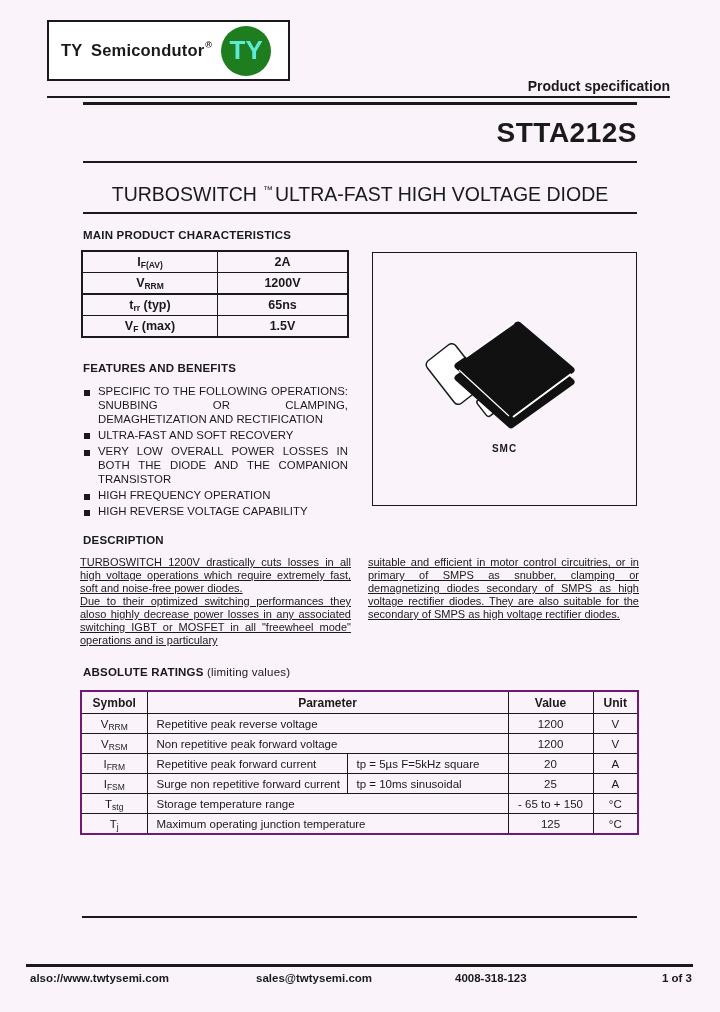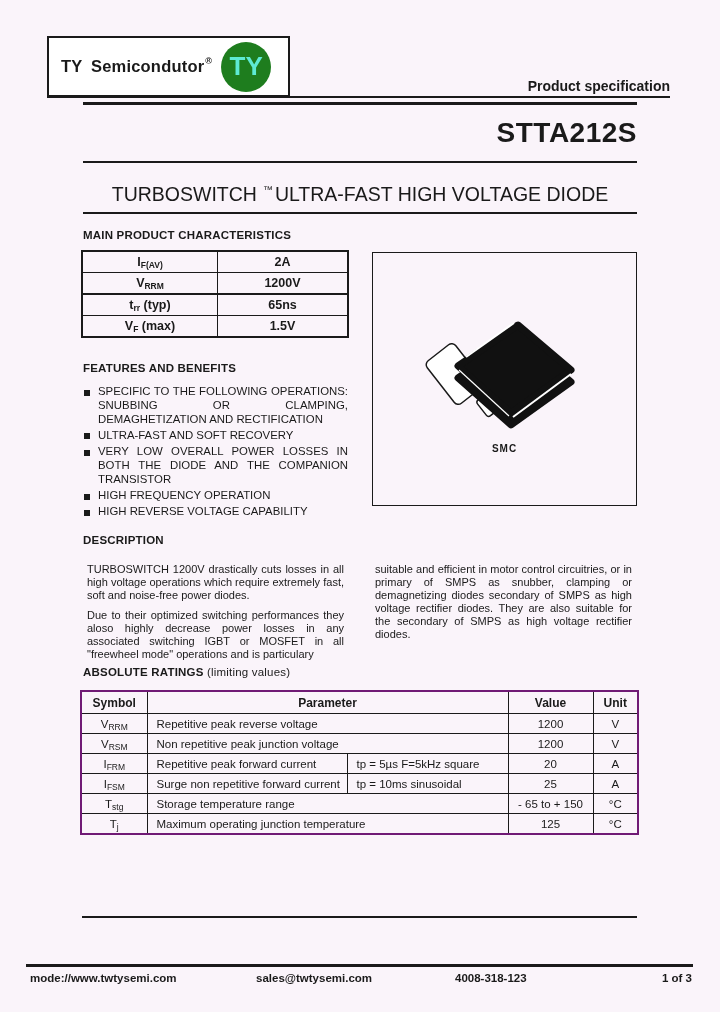--- a/index.html
+++ b/index.html
@@ -5,21 +5,21 @@
   html,body{margin:0;padding:0;}
   body{
     width:720px;height:1012px;position:relative;overflow:hidden;
     font-family:"Liberation Sans", sans-serif;color:#1a1a1a;
   }
   .abs{position:absolute;}
   .rule{background:#1a1a1a;}
 
   
   .logo-box{
-    left:47px;top:36px;width:221px;height:57px;border:2px solid #1a1a1a;
+    left:47px;top:20px;width:221px;height:57px;border:2px solid #1a1a1a;
     background:#ffffff;display:flex;align-items:center;padding:0 6px 0 12px;box-sizing:content-box;
   }
   .brand{font-size:16.5px;font-weight:bold;letter-spacing:0.2px;word-spacing:4px;white-space:nowrap;}
   .brand sup{font-size:9px;position:relative;top:-2px;left:1px;}
   .logo-badge{
     width:50px;height:50px;border-radius:50%;margin-left:10px;flex:none;
     display:flex;align-items:center;justify-content:center;
     color:#5eead4;font-weight:bold;font-size:26px;letter-spacing:0px;
   }
   .product-spec{right:50px;top:78px;font-size:14px;font-weight:bold;}
@@ -52,21 +52,21 @@
   .pkg-label{position:absolute;left:0;top:190px;width:100%;text-align:center;font-size:10px;font-weight:bold;letter-spacing:1px;}
 
   
   .features{left:83px;top:385px;width:265px;}
   .feat-item{display:flex;margin-bottom:2.5px;}
   .bullet{width:6px;height:6px;background:#1a1a1a;flex:none;margin:4.5px 8px 0 1px;}
   .feat-text{font-size:11.4px;line-height:13.8px;text-align:justify;flex:1;}
 
   
   .desc-col{width:271px;font-size:11px;line-height:13px;}
-  .desc-col p{margin:7px;text-align:justify;}
+  .desc-col p{margin:0;text-align:justify;text-decoration:underline;}
   .desc-left{left:80px;top:556px;}
   .desc-right{left:368px;top:556px;}
 
   
   .ar-table{left:80px;top:690px;}
   .ar-table table{border-collapse:collapse;border:2px solid #701a75;table-layout:fixed;}
   .ar-table td,.ar-table th{
     border:1px solid #1a1a1a;height:19px;vertical-align:middle;
     font-size:11.5px;padding:0;
   }
@@ -209,21 +209,21 @@
       <th>Unit</th>
     </tr>
     <tr>
       <td class="sym"><span>V</span><sub>RRM</sub></td>
       <td class="par" colspan="2">Repetitive peak reverse voltage</td>
       <td class="val">1200</td>
       <td class="unit">V</td>
     </tr>
     <tr>
       <td class="sym"><span>V</span><sub>RSM</sub></td>
-      <td class="par" colspan="2">Non repetitive peak junction voltage</td>
+      <td class="par" colspan="2">Non repetitive peak forward voltage</td>
       <td class="val">1200</td>
       <td class="unit">V</td>
     </tr>
     <tr>
       <td class="sym"><span>I</span><sub>FRM</sub></td>
       <td class="par">Repetitive peak forward current</td>
       <td class="cond">tp = 5µs F=5kHz square</td>
       <td class="val">20</td>
       <td class="unit">A</td>
     </tr>
@@ -245,16 +245,16 @@
       <td class="par" colspan="2">Maximum operating junction temperature</td>
       <td class="val">125</td>
       <td class="unit">°C</td>
     </tr>
   </tbody>
     </table>
 </div>
 
 <div class="abs rule footer-thin"></div>
 <div class="abs rule footer-thick"></div>
-<div class="abs footer-text f-web">mode://www.twtysemi.com</div>
+<div class="abs footer-text f-web">also://www.twtysemi.com</div>
 <div class="abs footer-text f-mail">sales@twtysemi.com</div>
 <div class="abs footer-text f-phone">4008-318-123</div>
 <div class="abs footer-text f-page">1 of 3</div>
 
 </body></html>

